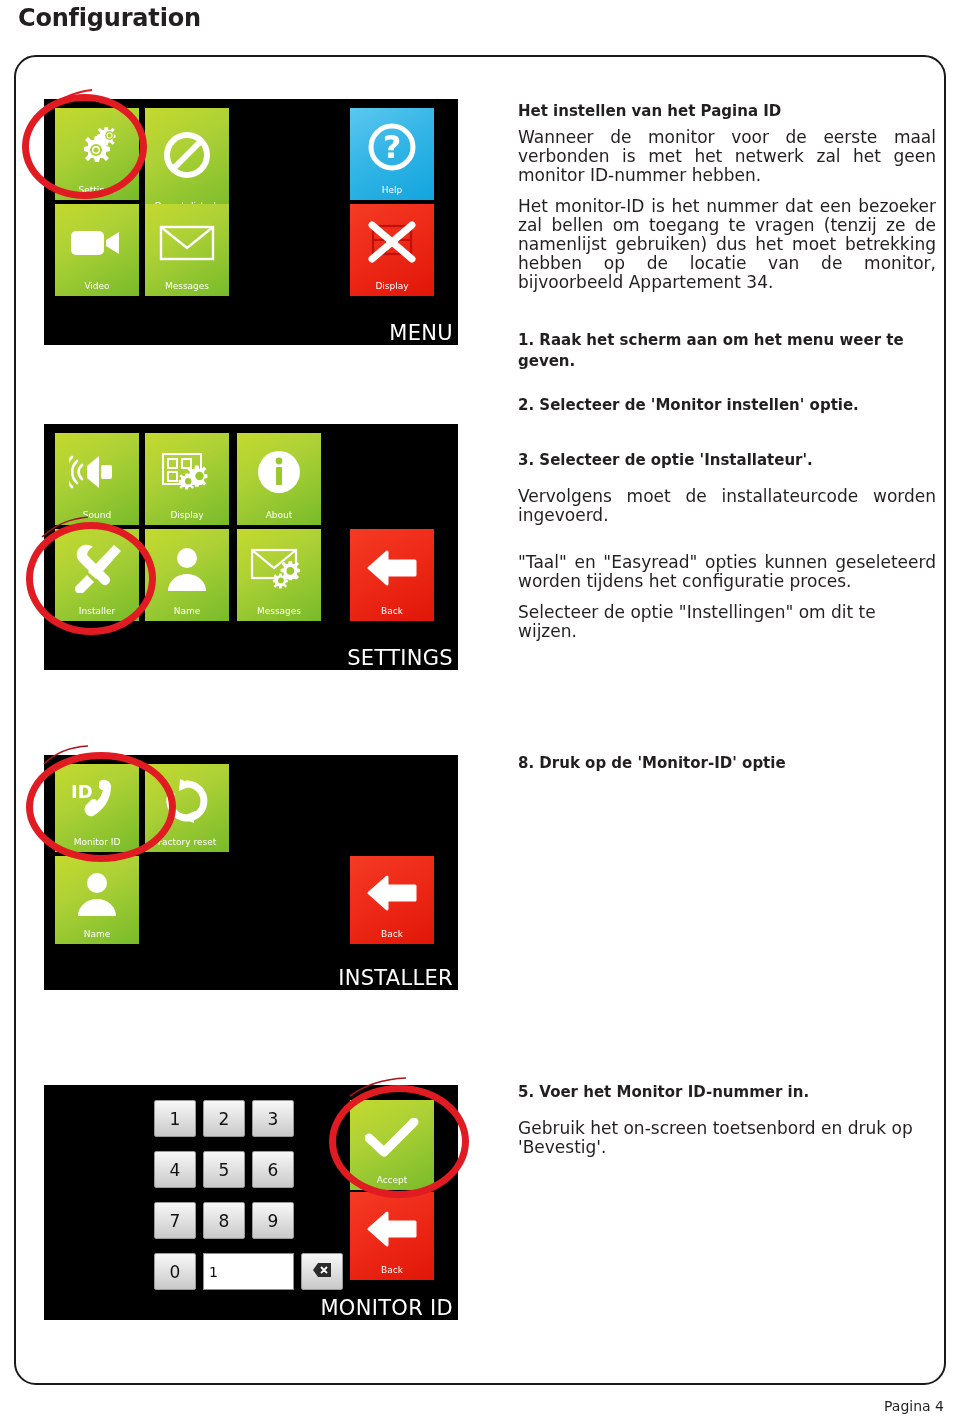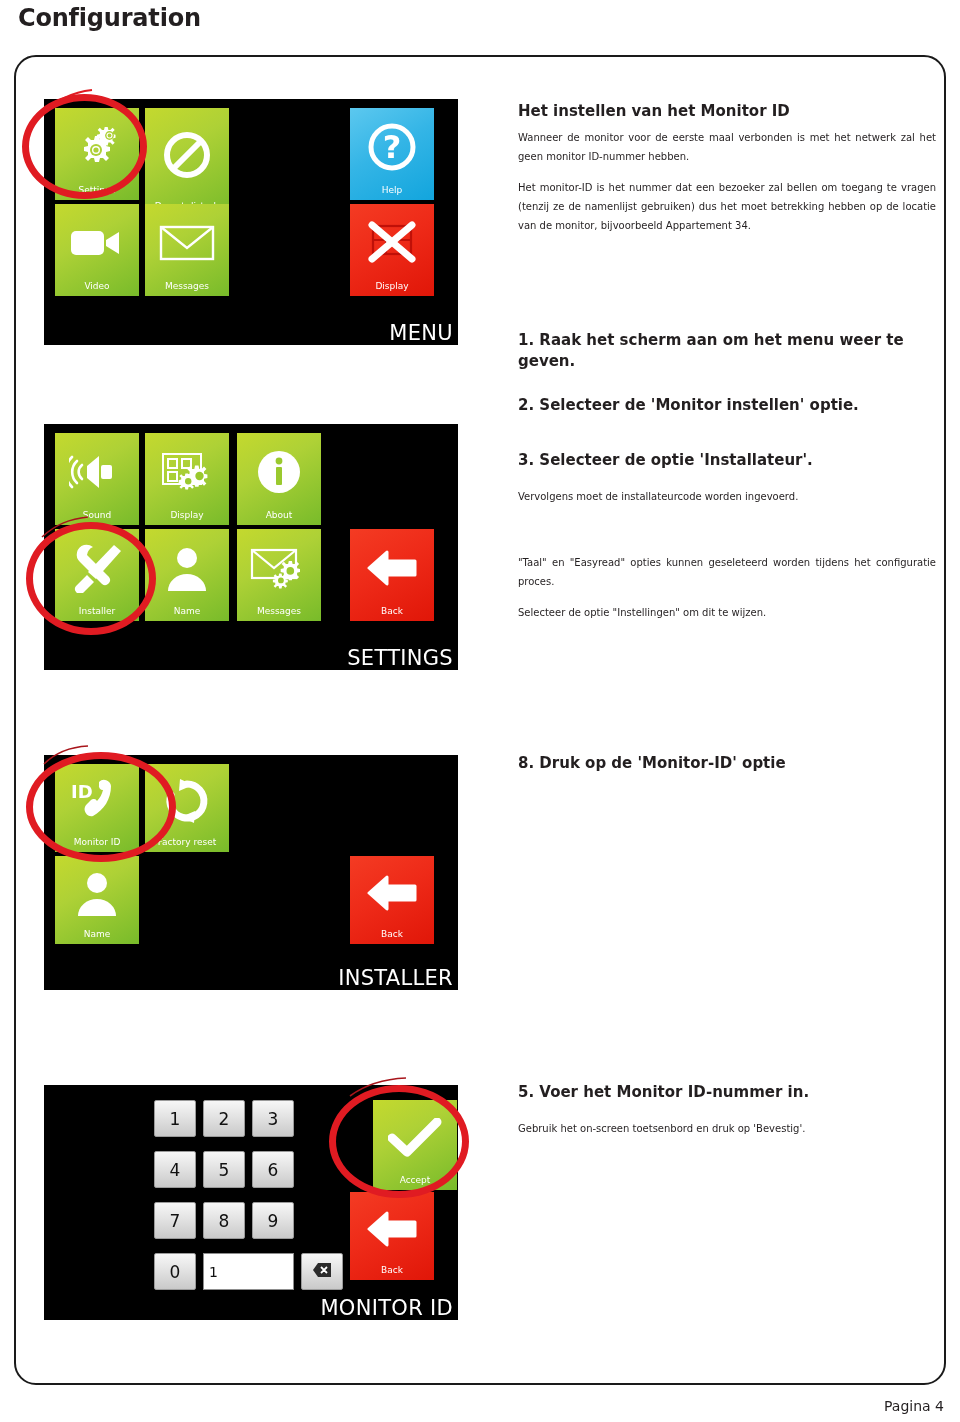--- a/index.html
+++ b/index.html
@@ -94,21 +94,21 @@
     pointer-events:none;
   }
   .tail{position:absolute;pointer-events:none;}
   
   .txtcol{position:absolute;}
   .h{
     font-size:15px;font-weight:bold;color:#231f20;margin:0 0 7px 0;
     line-height:20px;
   }
   .p{
-    font-size:10px;color:#231f20;margin:0 0 12px 0;
+    font-size:17px;color:#231f20;margin:0 0 12px 0;
     line-height:19px;text-align:justify;
   }
   .p.nojust{text-align:left;}
   .step{
     font-size:15px;font-weight:bold;color:#231f20;
     margin:0 0 16px 0;line-height:21px;
   }
 </style>
 </head>
 <body>
@@ -412,21 +412,21 @@
   </div>
   <div class="key" style="left:257px;top:168px;width:42px;height:37px;">
     <span>
       <svg width="20" height="16" viewBox="0 0 20 16">
         <path d="M6 1 L19 1 L19 15 L6 15 L1 8z" fill="#2b2b2b"></path>
         <path d="M9 5 L15 11 M15 5 L9 11" stroke="#ffffff" stroke-width="1.8"></path>
       </svg>
     </span>
   </div>
 
-  <div class="tile green" style="left:306px;top:15px;width:84px;height:90px;margin-left:23px;">
+  <div class="tile green" style="left:306px;top:15px;width:84px;height:90px;">
     <div class="gfx">
       <svg width="54" height="40" viewBox="0 0 54 40">
         <path d="M4 20 L19 34 L49 4" fill="none" stroke="#ffffff" stroke-width="9" stroke-linecap="round" stroke-linejoin="round"></path>
       </svg>
     </div>
     <div class="lbl">Accept</div>
   </div>
 
   <div class="tile red" style="left:306px;top:107px;width:84px;height:88px;">
     <div class="gfx">
@@ -438,21 +438,21 @@
   </div>
 
   <div class="screen-name">MONITOR ID</div>
 </div>
 <div class="circle" style="left:329px;top:1085px;width:140px;height:113px;"></div>
 <svg class="tail" style="left:348px;top:1076px;width:62px;height:24px;">
   <path d="M2 20 C18 8 36 3 58 2" stroke="#a8151b" stroke-width="1.6" fill="none"></path>
 </svg>
 
 <div class="txtcol" style="left:518px;top:101px;width:418px;">
-  <div class="h">Het instellen van het Monitor ID</div>
+  <div class="h">Het instellen van het Pagina ID</div>
   <div class="p">Wanneer de monitor voor de eerste maal verbonden is met het netwerk zal het geen monitor ID-nummer hebben.</div>
   <div class="p">Het monitor-ID is het nummer dat een bezoeker zal bellen om toegang te vragen (tenzij ze de namenlijst gebruiken) dus het moet betrekking hebben op de locatie van de monitor, bijvoorbeeld Appartement 34.</div>
 </div>
 
 <div class="txtcol" style="left:518px;top:330px;width:418px;">
   <div class="step">1. Raak het scherm aan om het menu weer te geven.</div>
 </div>
 
 <div class="txtcol" style="left:518px;top:395px;width:418px;">
   <div class="step">2. Selecteer de 'Monitor instellen' optie.</div>

